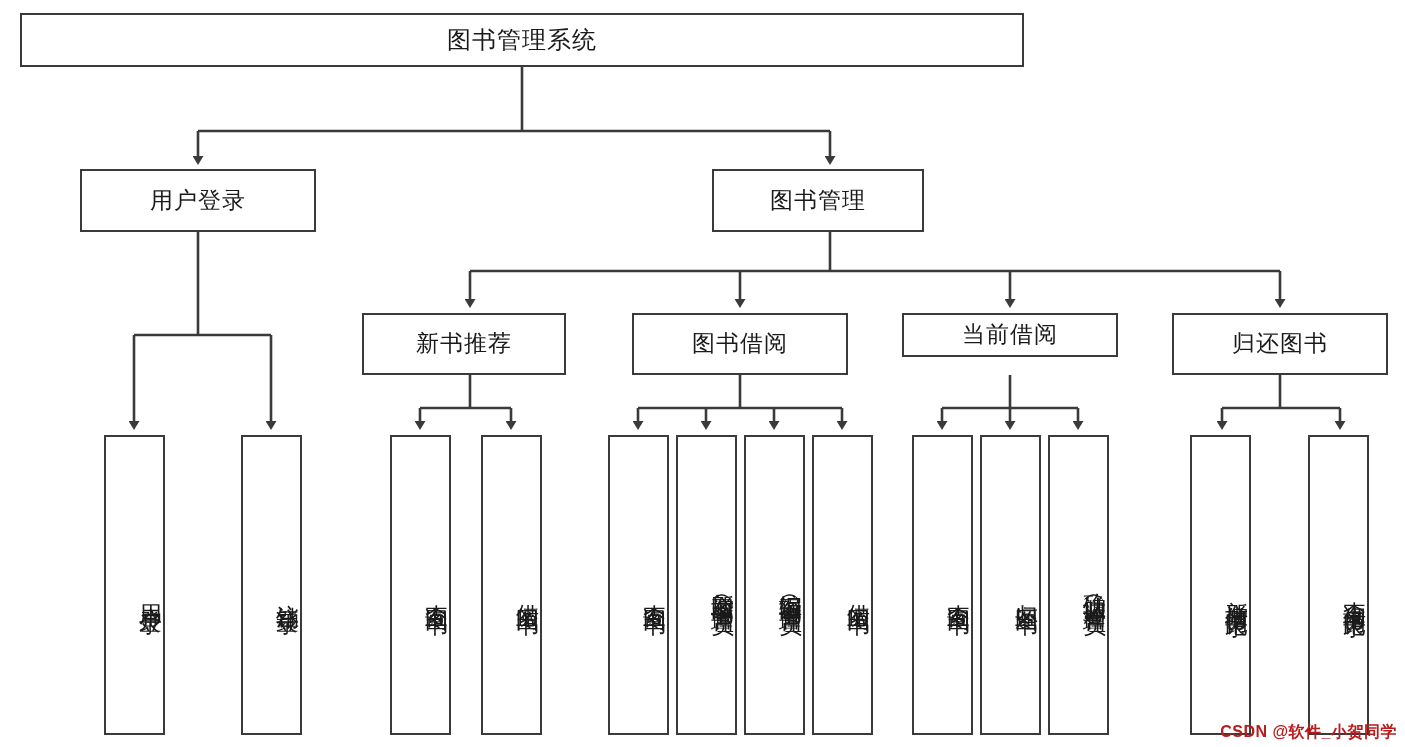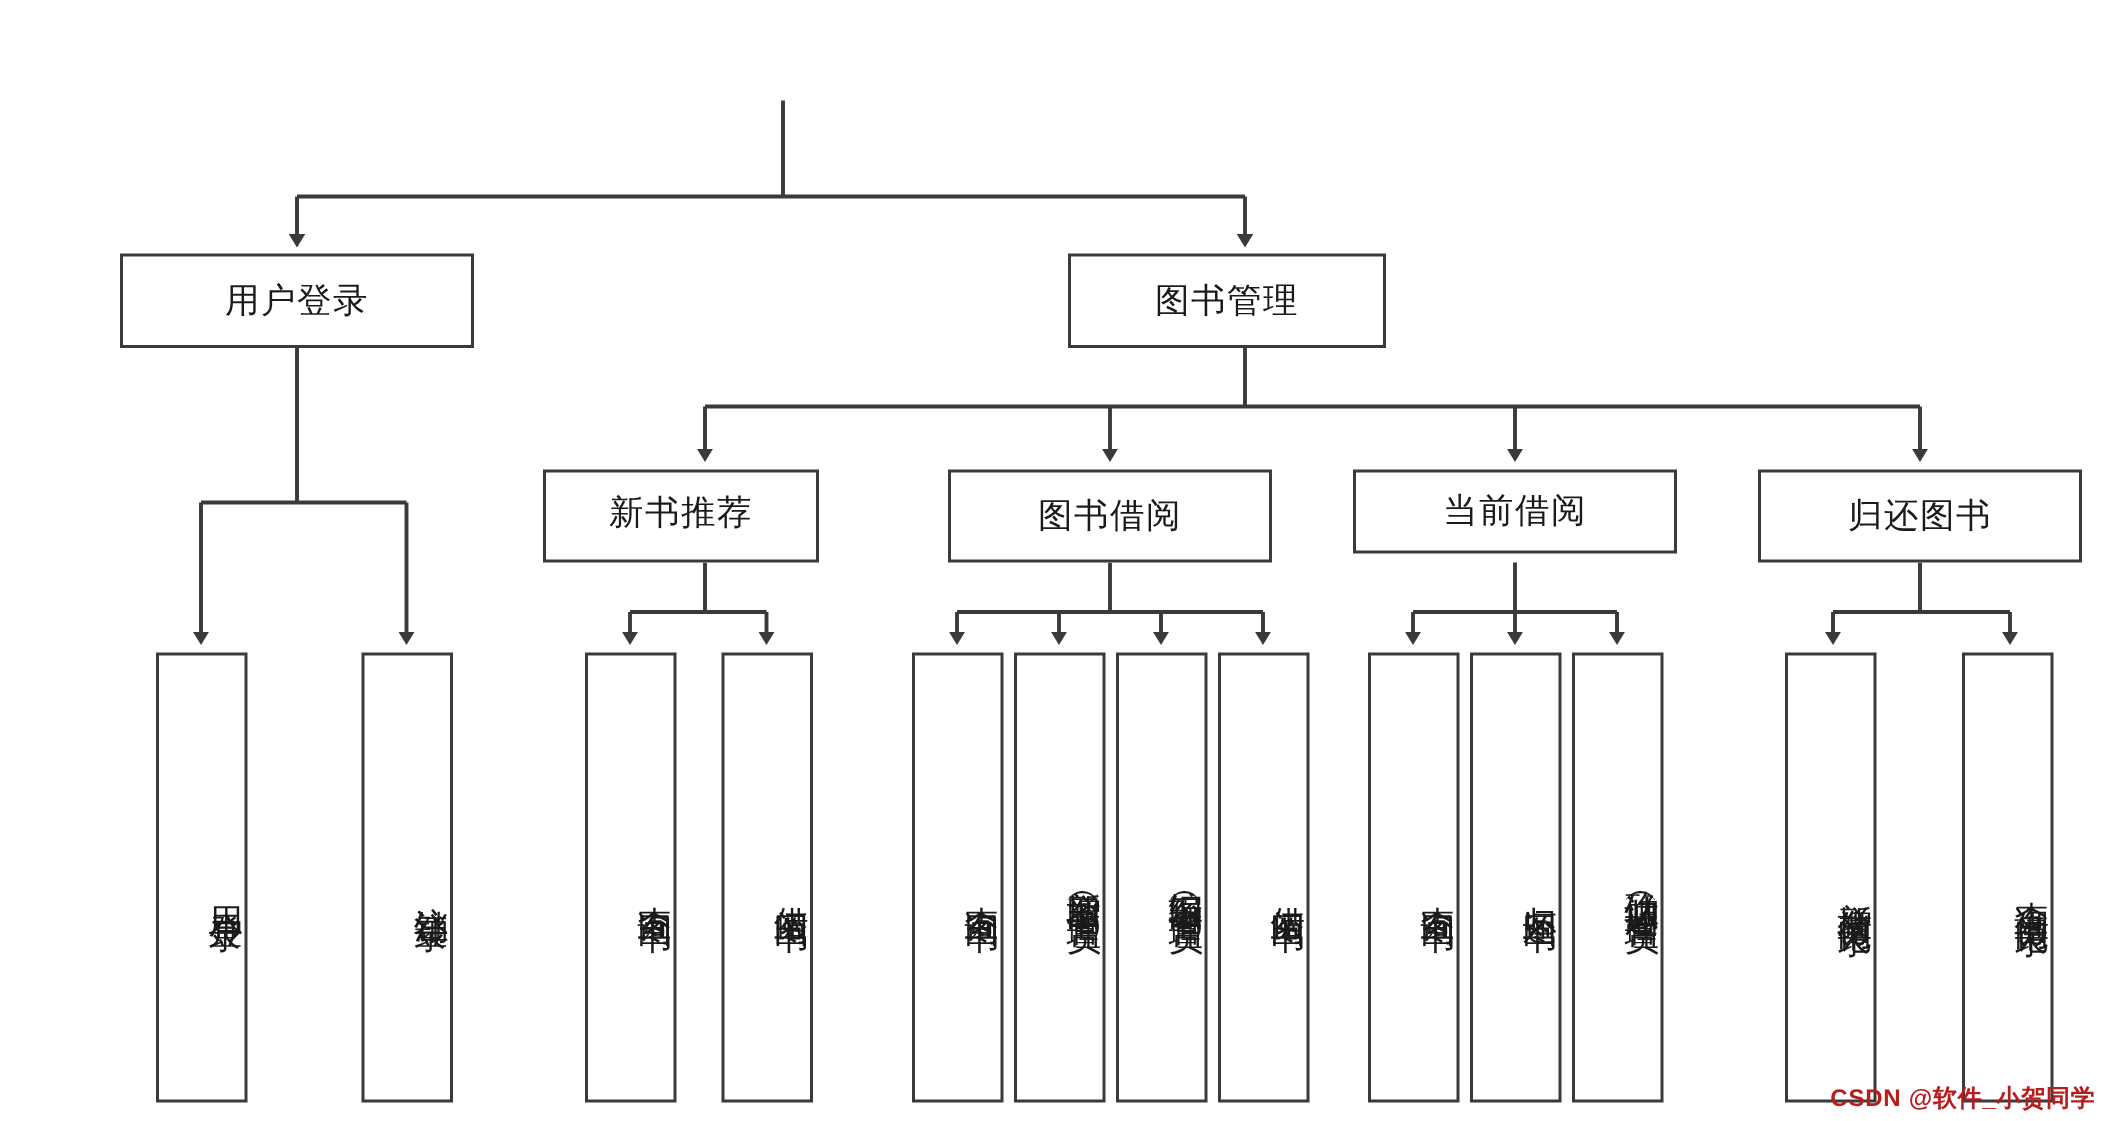--- a/index.html
+++ b/index.html
@@ -121,27 +121,28 @@
       <path d="M1010,408 L1010,423" marker-end="url(#arrow)"></path>
       <path d="M1078,408 L1078,423" marker-end="url(#arrow)"></path>
 
       <path d="M1280,375 L1280,408"></path>
       <path d="M1222,408 L1340,408"></path>
       <path d="M1222,408 L1222,423" marker-end="url(#arrow)"></path>
       <path d="M1340,408 L1340,423" marker-end="url(#arrow)"></path>
     </g>
   </svg>
 
+  <div class="node horiz root" style="left:20px; top:13px; width:1004px; height:54px;">图书管理系统</div>
 
   <div class="node horiz" style="left:80px; top:169px; width:236px; height:63px;">用户登录</div>
   <div class="node horiz" style="left:712px; top:169px; width:212px; height:63px;">图书管理</div>
 
-  <div class="node horiz" style="left:362px; top:313px; width:184px; height:62px;font-family:Liberation Mono, monospace;">新书推荐</div>
+  <div class="node horiz" style="left:362px; top:313px; width:204px; height:62px;">新书推荐</div>
   <div class="node horiz" style="left:632px; top:313px; width:216px; height:62px;">图书借阅</div>
-  <div class="node horiz" style="left:902px; top:313px; width:216px; height:56px;">当前借阅</div>
+  <div class="node horiz" style="left:902px; top:313px; width:216px; height:44px;">当前借阅</div>
   <div class="node horiz" style="left:1172px; top:313px; width:216px; height:62px;">归还图书</div>
 
   <div class="node vert" style="left:104px; top:435px; width:61px; height:300px;">用户登录</div>
   <div class="node vert" style="left:241px; top:435px; width:61px; height:300px;">注销登录</div>
 
   <div class="node vert" style="left:390px; top:435px; width:61px; height:300px;">查询图书</div>
   <div class="node vert" style="left:481px; top:435px; width:61px; height:300px;">借阅图书</div>
 
   <div class="node vert" style="left:608px; top:435px; width:61px; height:300px;">查询图书</div>
   <div class="node vert tall" style="left:676px; top:435px; width:61px; height:300px;">新增图书（管理员）</div>

